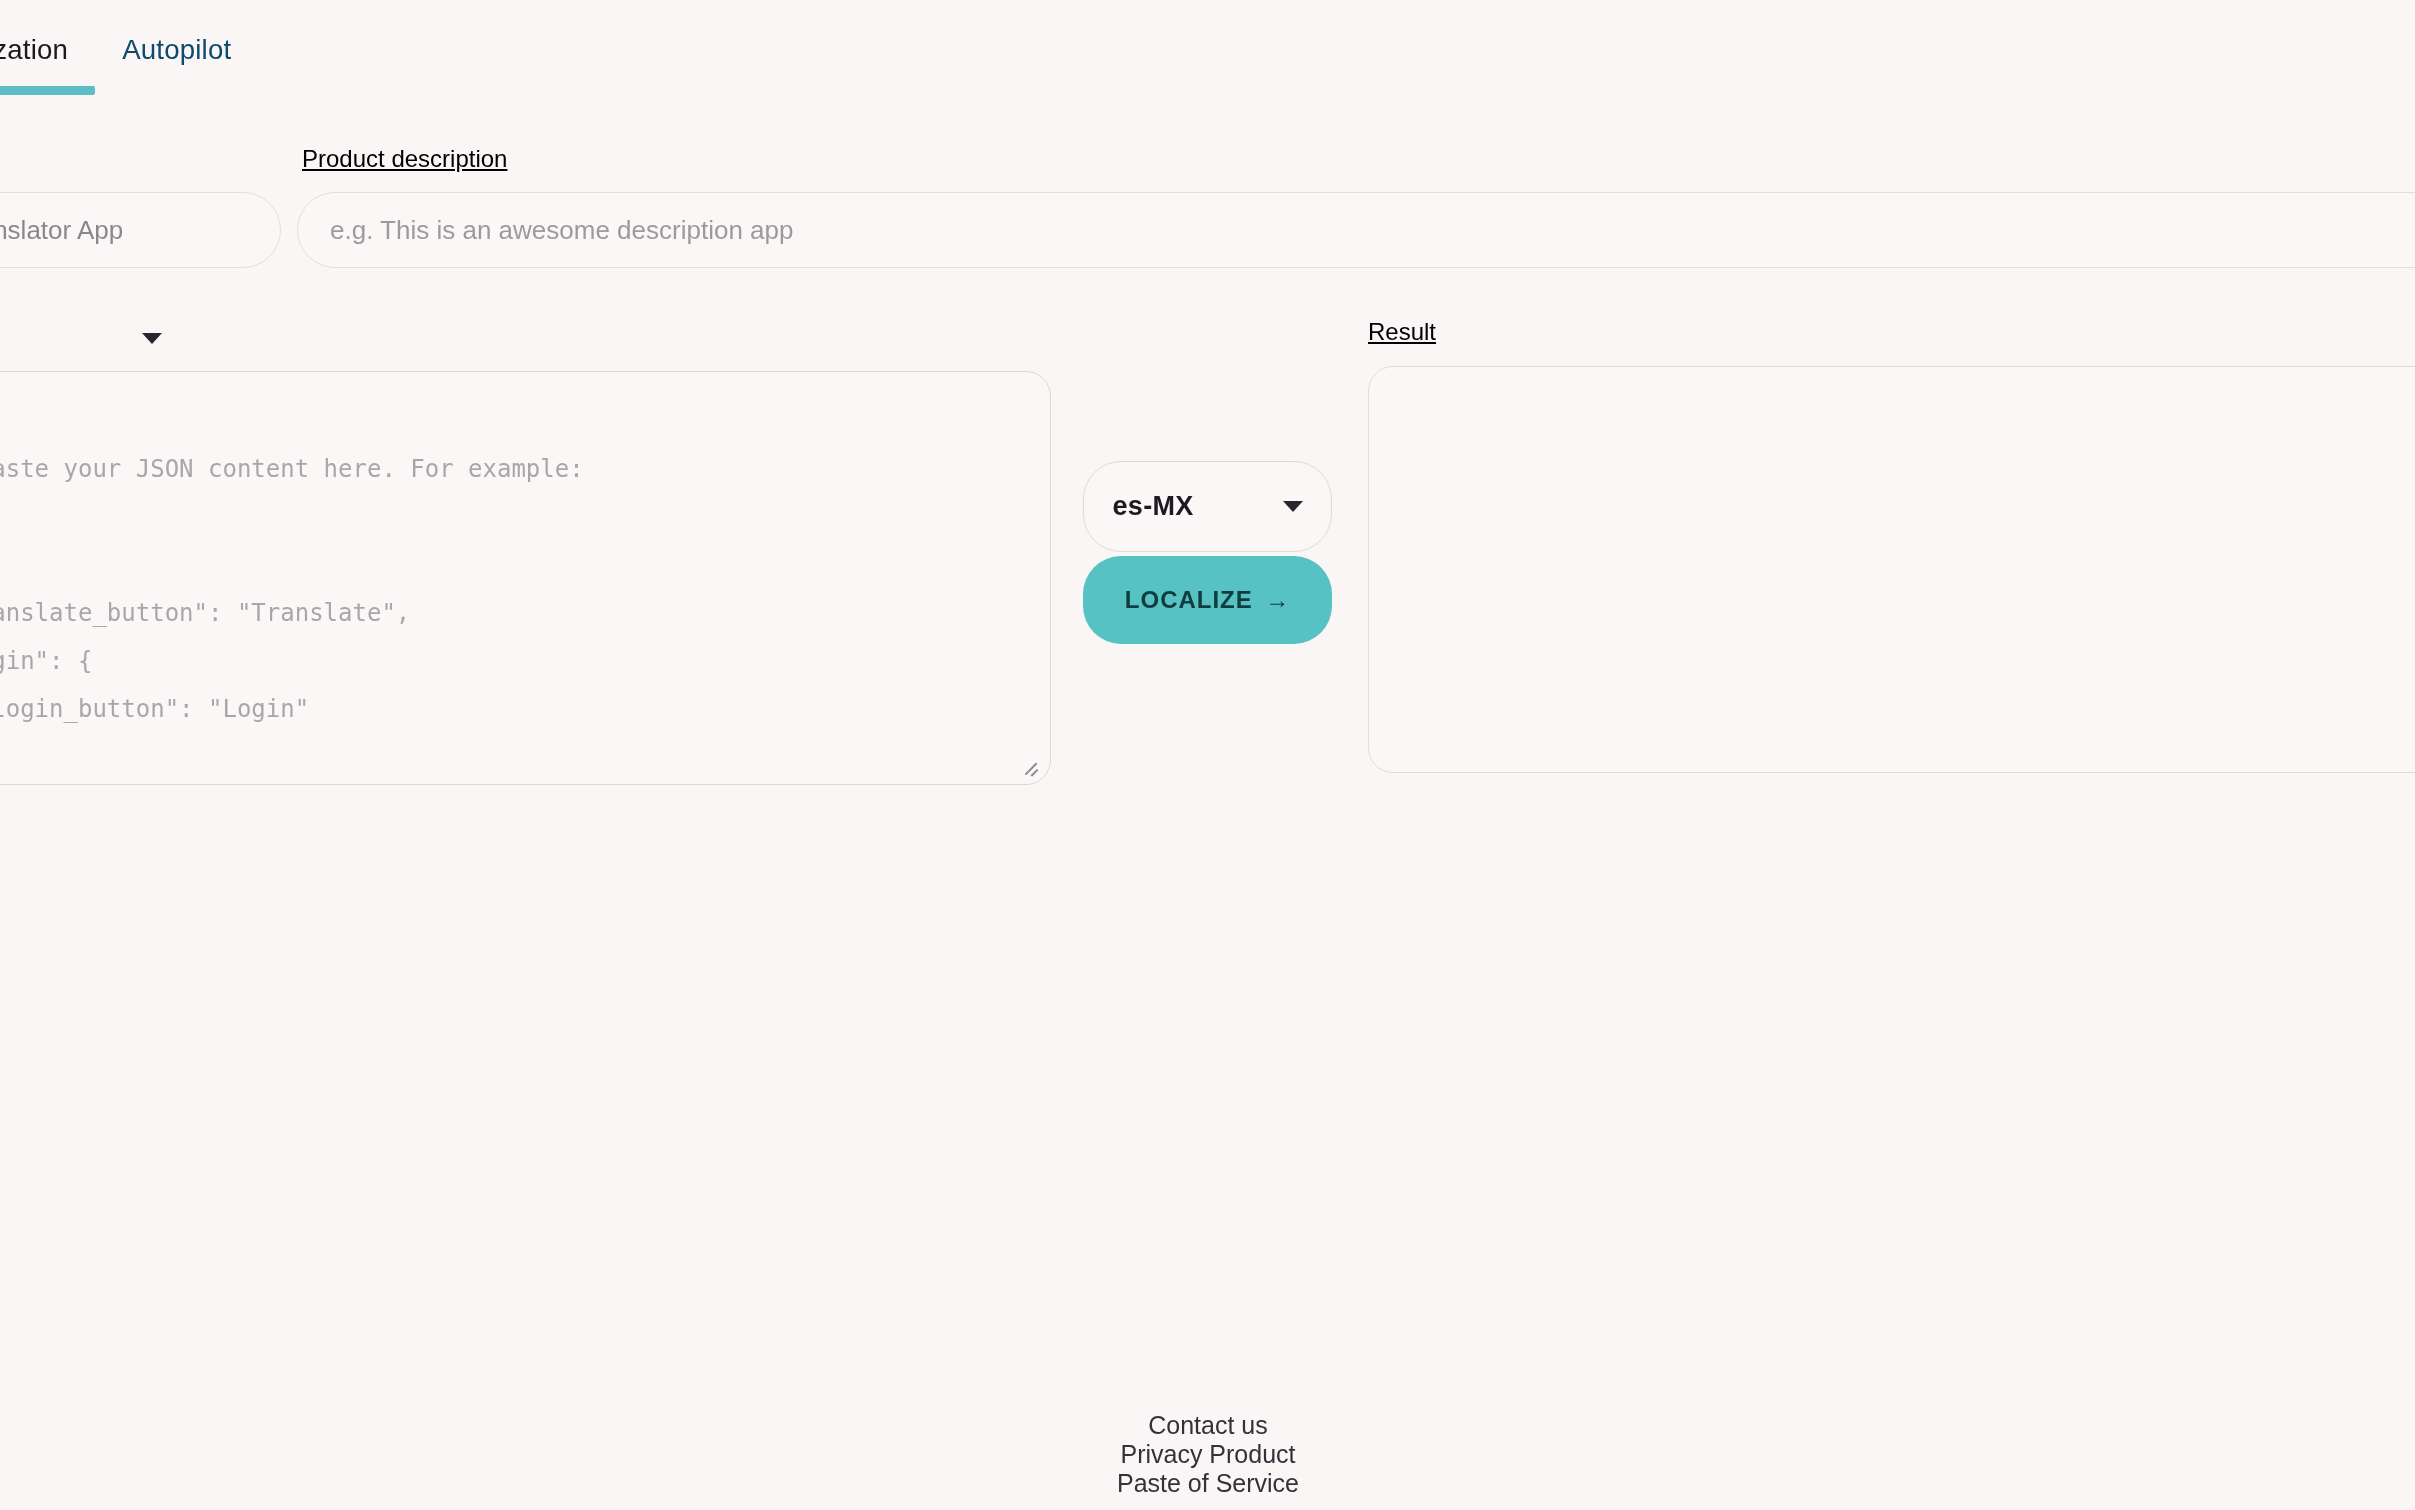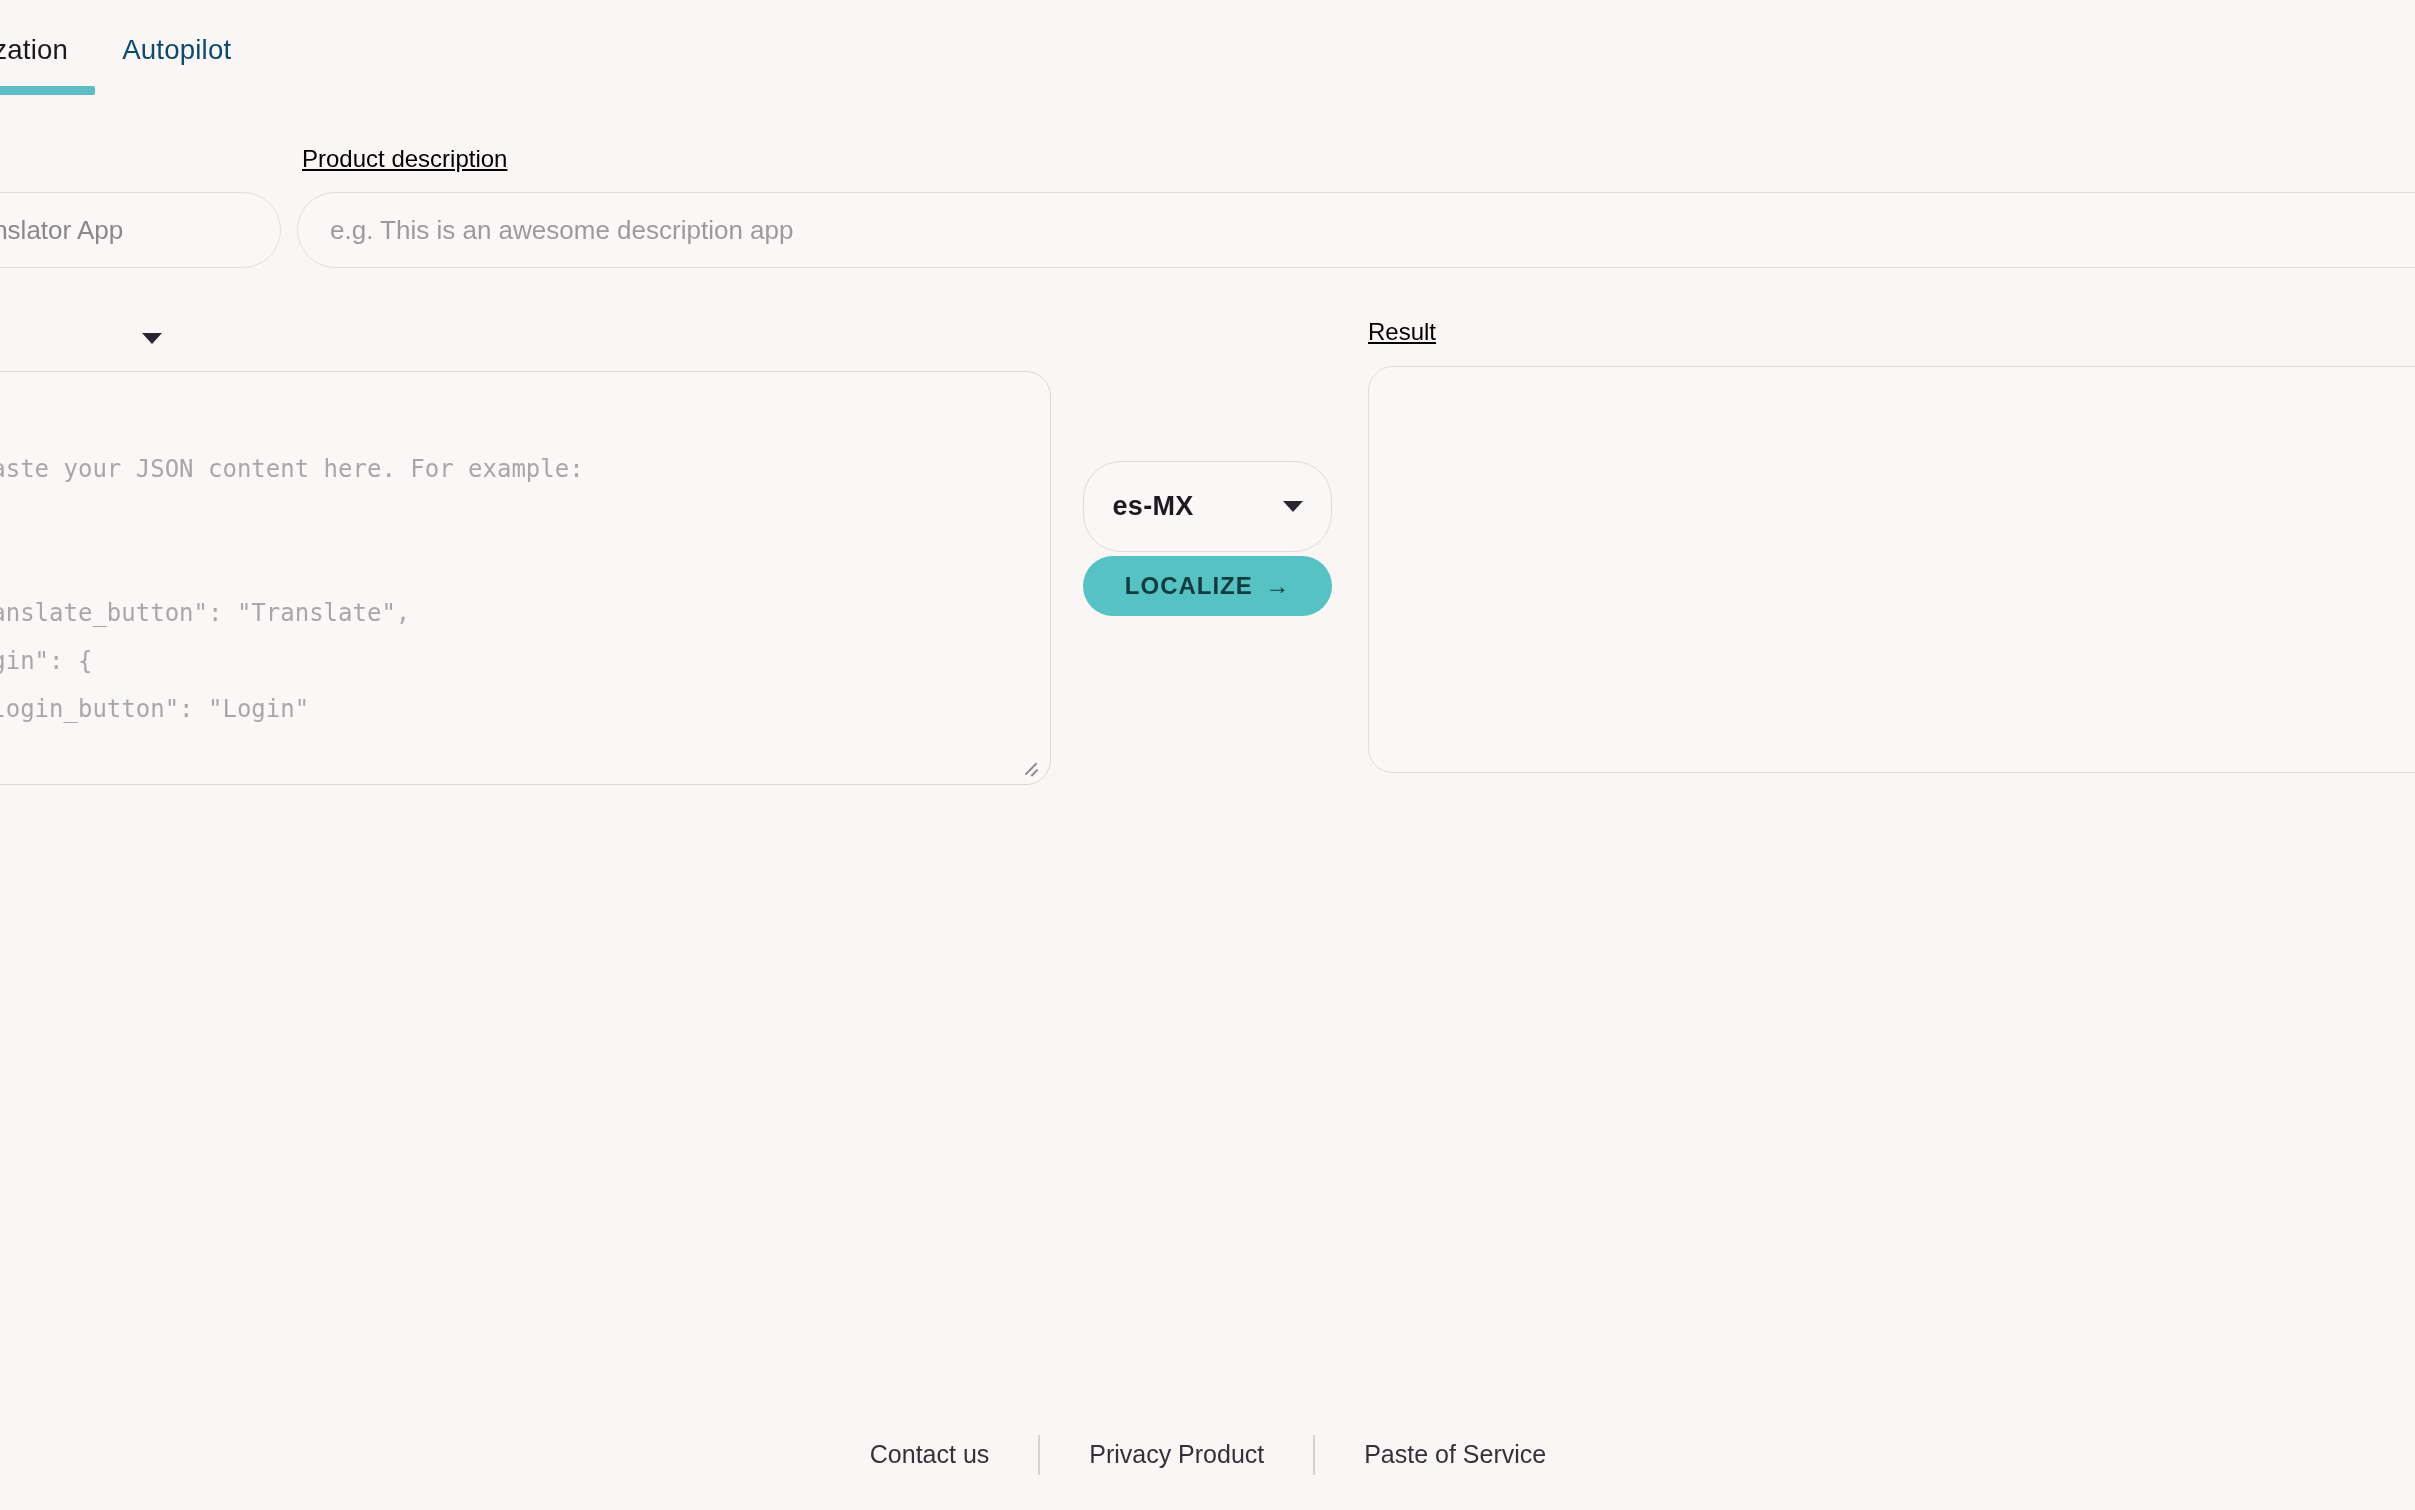--- a/index.html
+++ b/index.html
@@ -159,21 +159,21 @@
     color: #1e1a22;
     letter-spacing: 0.3px;
   }
   #locale-select .caret { margin-left: auto; }
 
   #localize-button {
     position: absolute;
     left: 1083px;
     top: 556px;
     width: 249px;
-    height: 60px;
+    height: 88px;
     background: #56c2c4;
     border: none;
     border-radius: 38px;
     color: #103b3f;
     font-family: "Liberation Sans", sans-serif;
     font-size: 24px;
     font-weight: bold;
     letter-spacing: 1px;
     cursor: pointer;
     display: flex;
@@ -205,20 +205,21 @@
   .footer {
     position: absolute;
     left: 0;
     right: 0;
     bottom: 27px;
     height: 57px;
     display: flex;
     align-items: center;
     justify-content: center;
     gap: 0;
+    flex-direction: column;
   }
   .footer a {
     font-size: 25px;
     color: #35313a;
     text-decoration: none;
     padding: 0 49px;
     white-space: nowrap;
     cursor: pointer;
   }
   .footer .divider {

